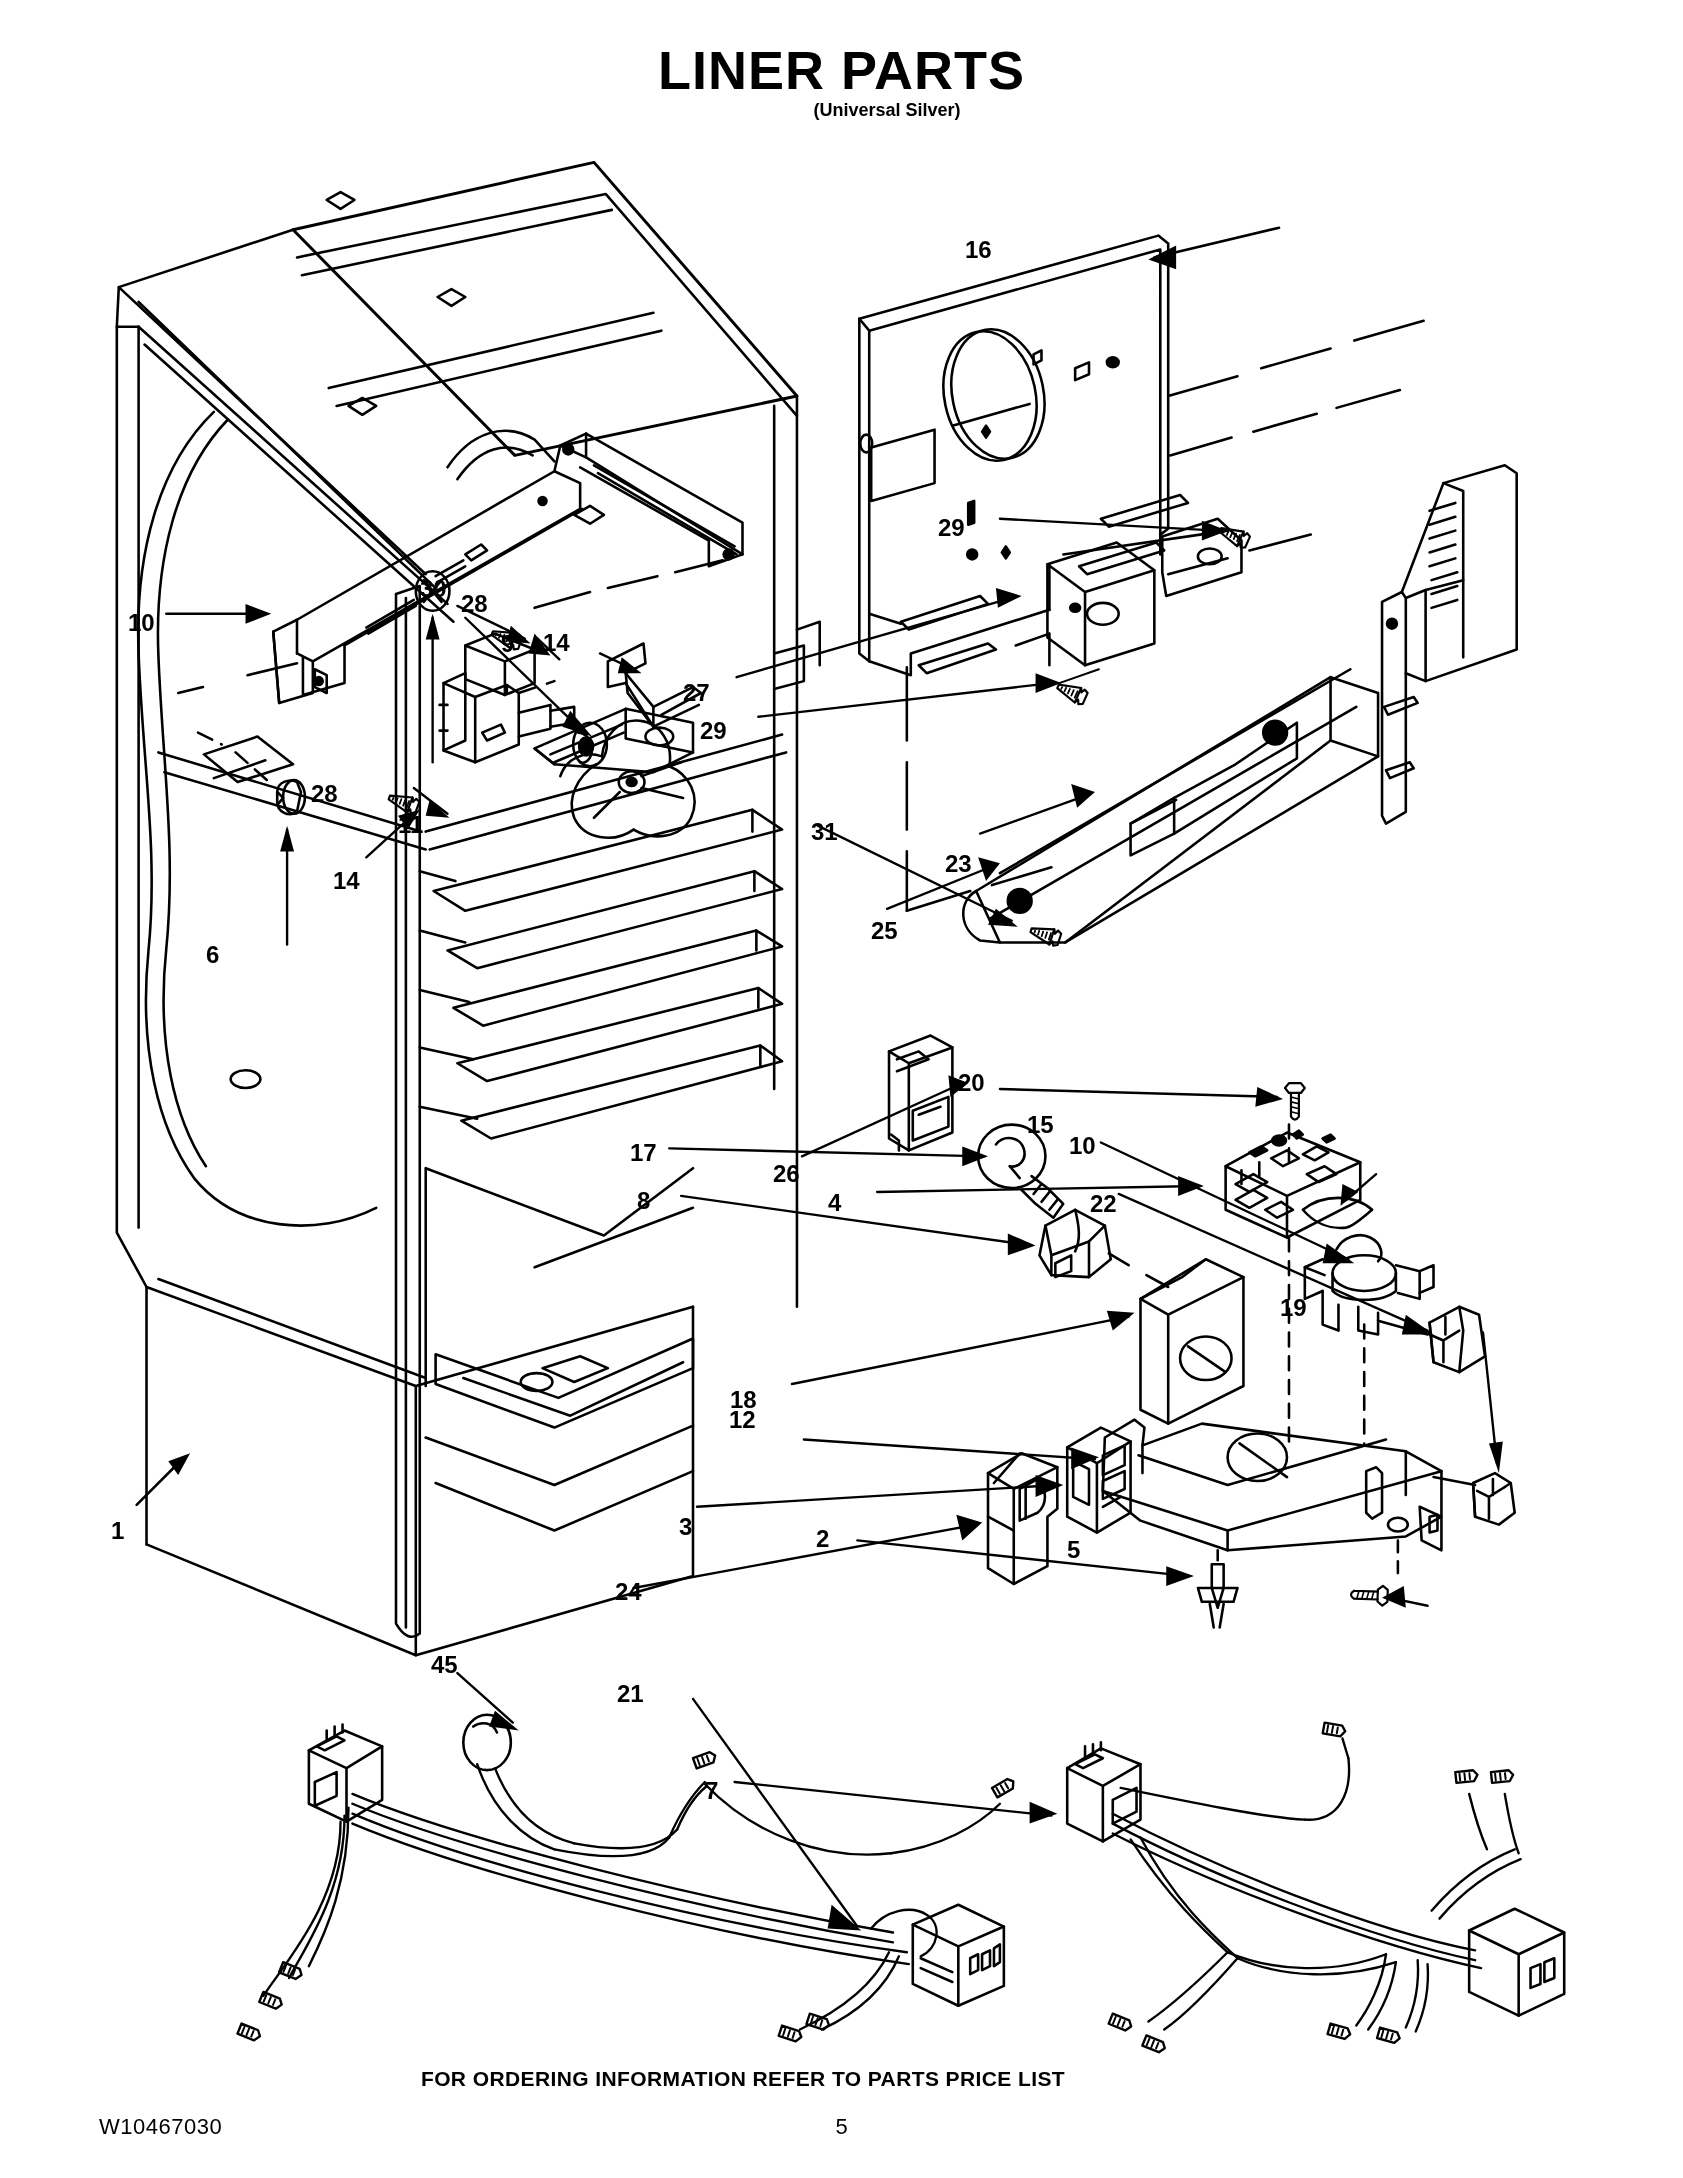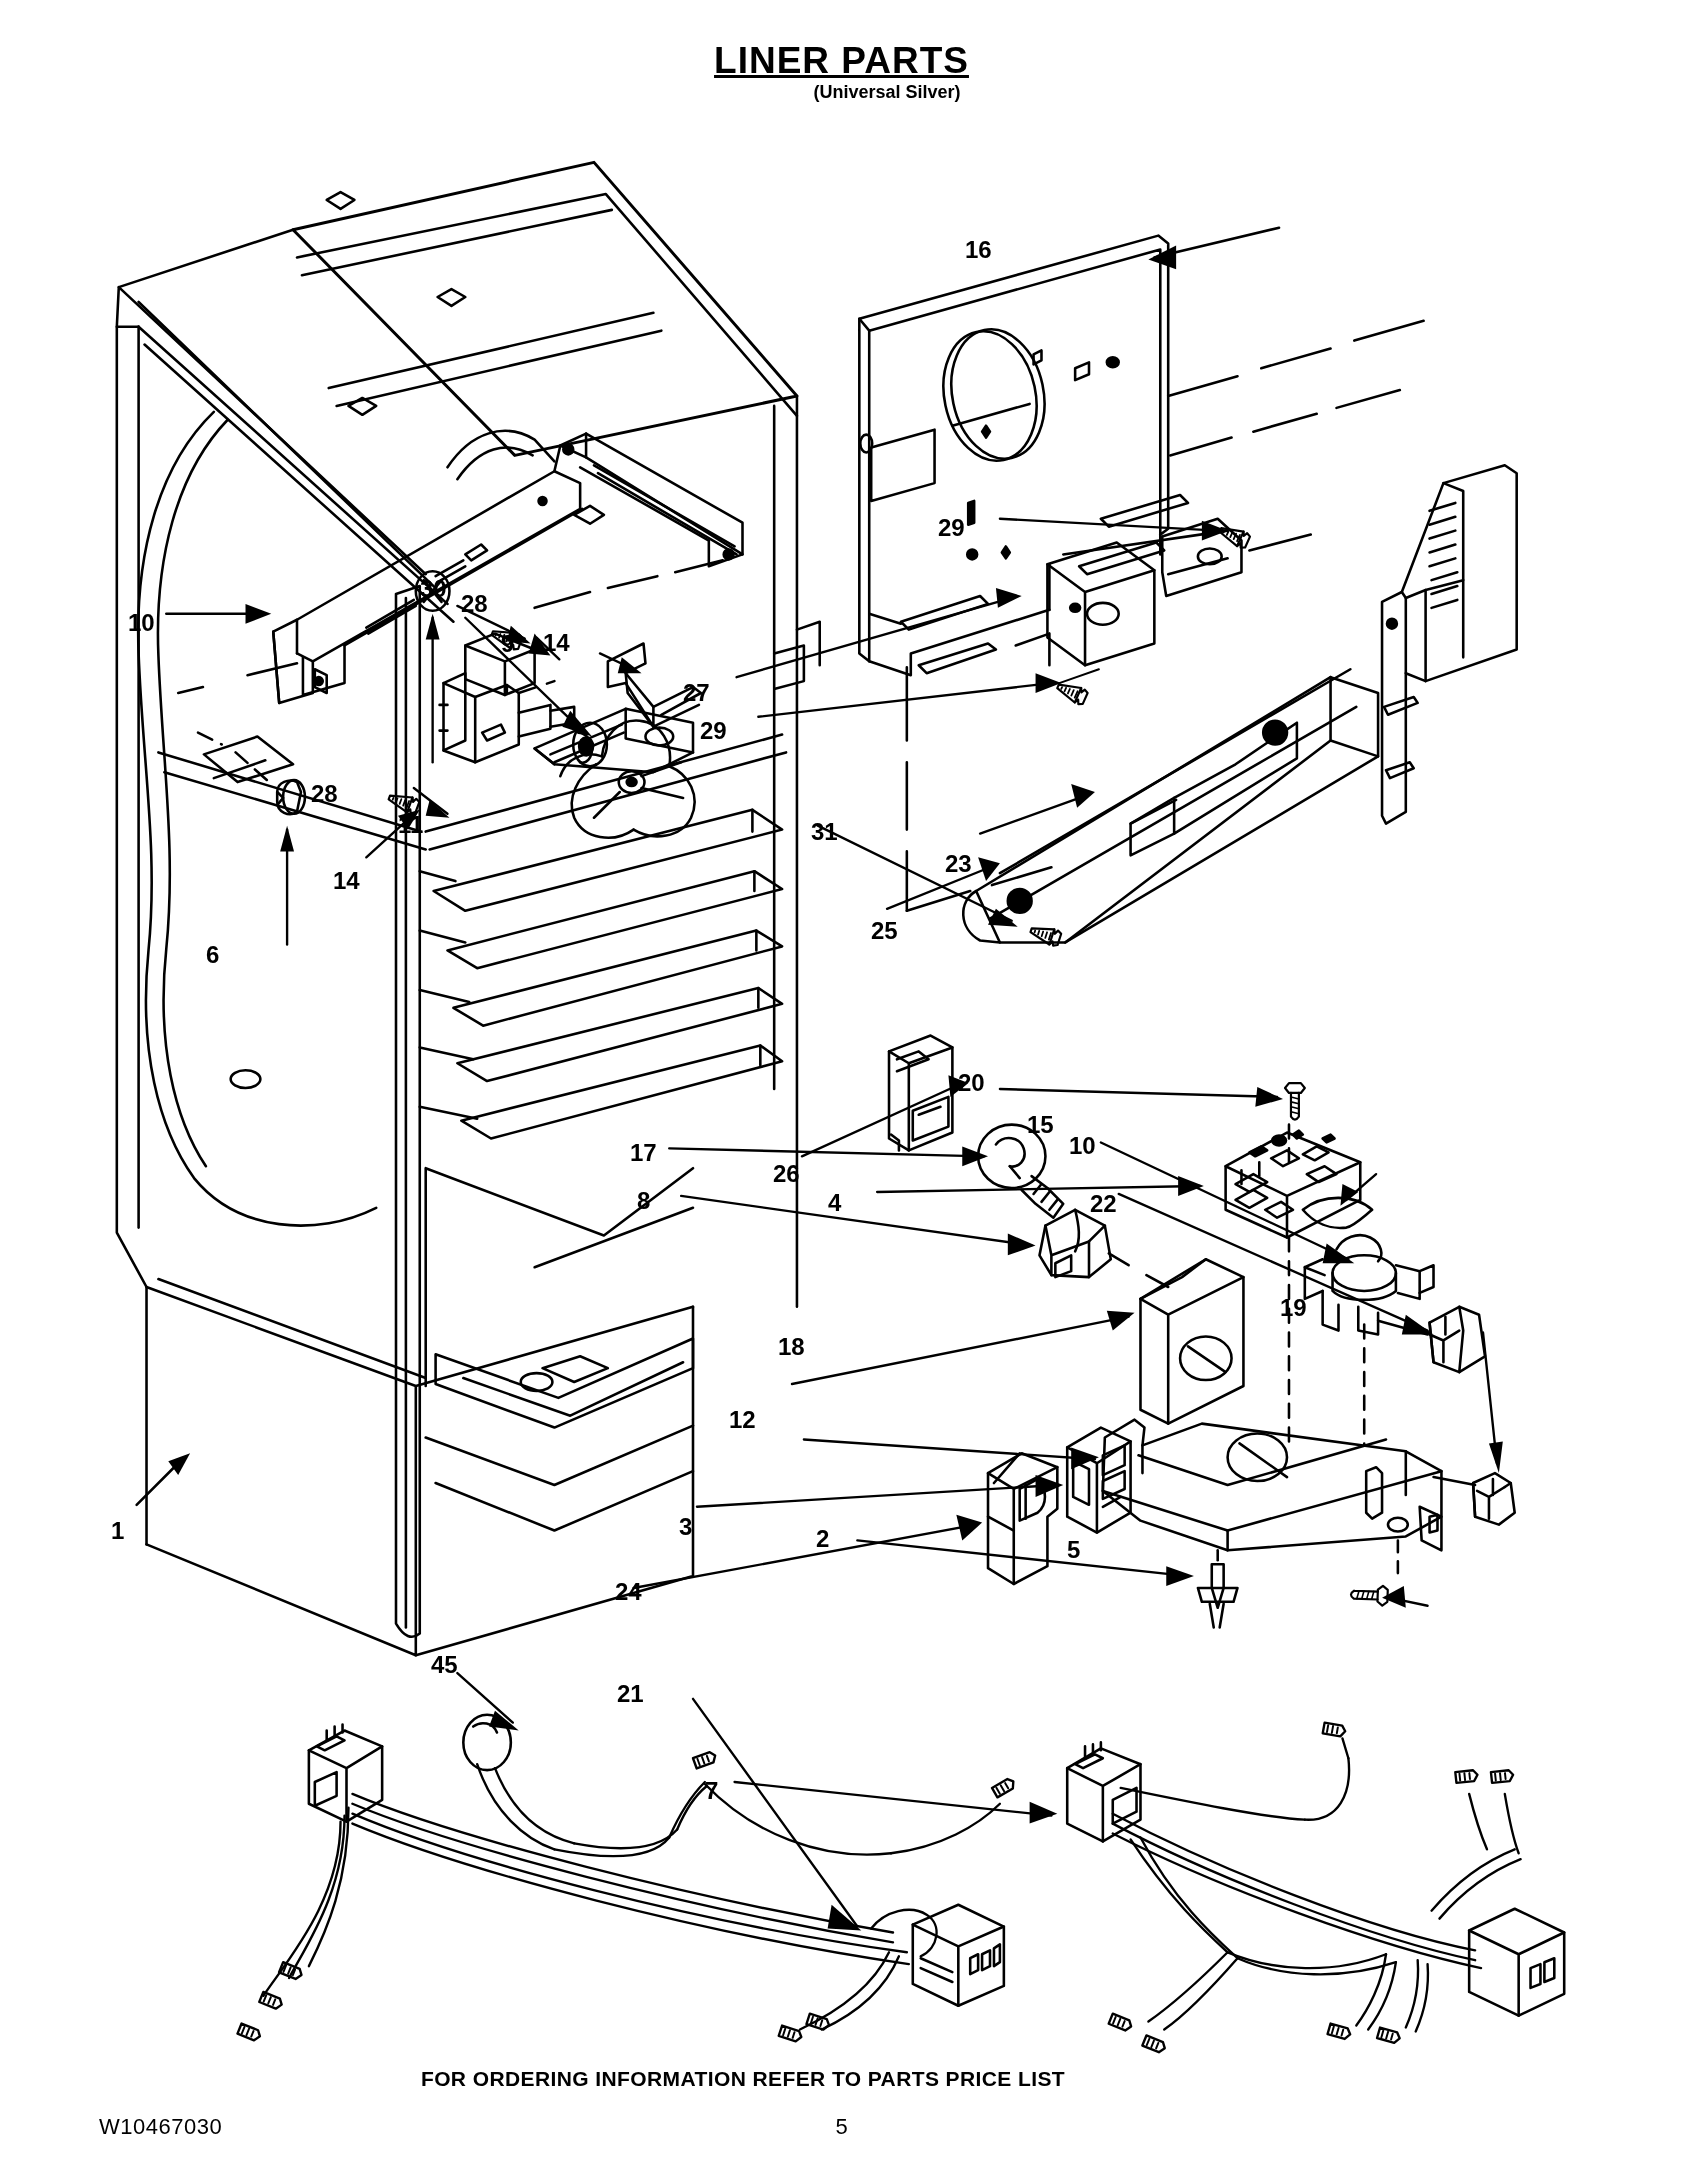--- a/index.html
+++ b/index.html
@@ -18,25 +18,24 @@
     overflow:hidden;
   }
   
   #header{
     position:absolute;
     left:0; top:42px;
     width:1683px;
     text-align:center;
   }
   #title{
-    font-size:37px;
+    font-size:54px;
     font-weight:bold;
     letter-spacing:1px;
     line-height:1.05;
-    text-decoration:underline;
   }
   #model-line{
     font-size:25px;
     font-weight:bold;
     margin-top:14px;
     line-height:1.25;
   }
   #model-line .lbl{font-weight:bold;}
   #color-line{
     font-size:18px;
@@ -672,21 +671,21 @@
     <div class="callout" style="left:637px;  top:1189px;">8</div>
     <div class="callout" style="left:501px;  top:632px;">9</div>
     <div class="callout" style="left:128px;  top:611px;">10</div>
     <div class="callout" style="left:398px;  top:813px;">11</div>
     <div class="callout" style="left:729px;  top:1408px;">12</div>
     <div class="callout" style="left:1069px; top:1134px;">10</div>
     <div class="callout" style="left:543px;  top:631px;">14</div>
     <div class="callout" style="left:1027px; top:1113px;">15</div>
     <div class="callout" style="left:965px;  top:238px;">16</div>
     <div class="callout" style="left:630px;  top:1141px;">17</div>
-    <div class="callout" style="left:730px;  top:1335px;margin-left:48px;">18</div>
+    <div class="callout" style="left:730px;  top:1388px;">18</div>
     <div class="callout" style="left:1280px; top:1296px;">19</div>
     <div class="callout" style="left:958px;  top:1071px;text-align:center;">20</div>
     <div class="callout" style="left:617px;  top:1682px;">21</div>
     <div class="callout" style="left:1090px; top:1192px;">22</div>
     <div class="callout" style="left:945px;  top:852px;">23</div>
     <div class="callout" style="left:615px;  top:1580px;">24</div>
     <div class="callout" style="left:871px;  top:919px;">25</div>
     <div class="callout" style="left:773px;  top:1162px;">26</div>
     <div class="callout" style="left:683px;  top:681px;">27</div>
     <div class="callout" style="left:461px;  top:592px;">28</div>

